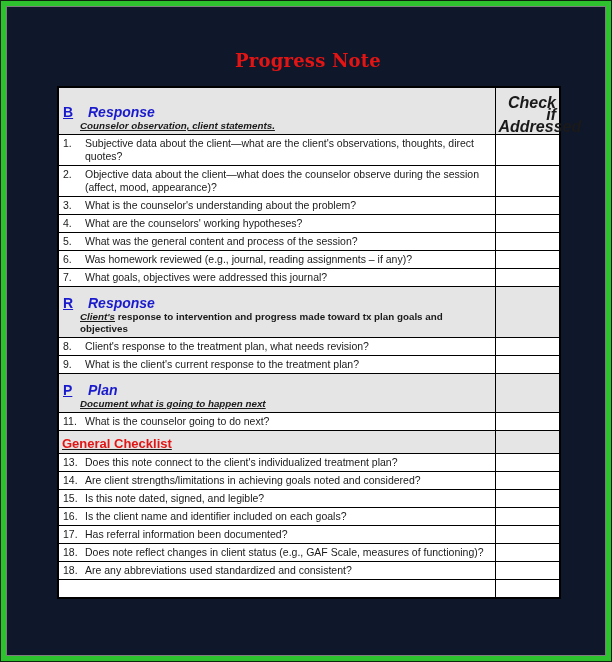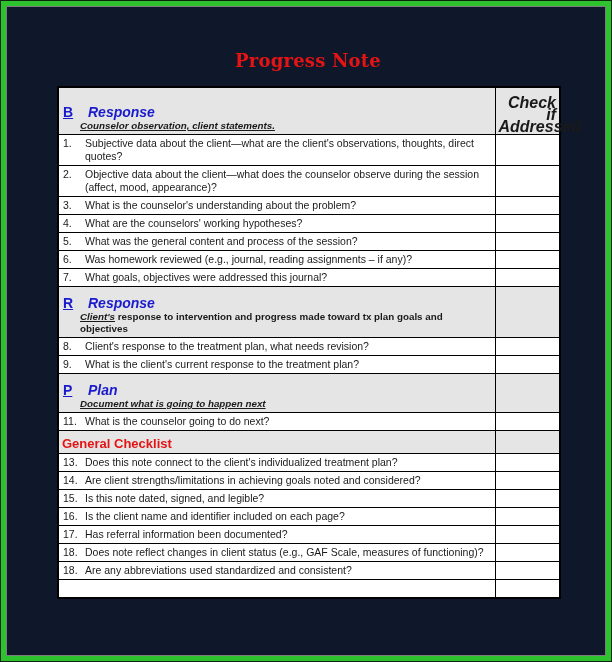--- a/index.html
+++ b/index.html
@@ -35,21 +35,21 @@
   }
   td{border:1px solid #000;padding:0;vertical-align:top;box-sizing:border-box;}
   col.main{width:437px;}
   col.check{width:65px;}
 
   tr.section td{background:var(--header-gray, #e5e5e5);}
   tr.checklist td{background:var(--header-gray, #e5e5e5);}
   tr.q td{background:#fff;}
 
   tr.section{height:33px;}
-  tr.checklist{height:18px;}
+  tr.checklist{height:18px;text-decoration:underline;}
   tr.q{height:18px;}
 
   .sec-cell{vertical-align:bottom;padding:8px 2px 1px 4px;}
   .sec-line{line-height:16px;white-space:nowrap;}
   .sec-letter{
     display:inline-block;width:25px;
     font-size:14px;font-weight:bold;
     color:var(--section-blue, #1a1acd);
     text-decoration:underline;
   }
@@ -241,21 +241,21 @@
               <span class="q-num">15.</span>
               <span class="q-text">Is this note dated, signed, and legible?</span>
             </div>
           </td>
           <td class="check-cell"></td>
         </tr>
         <tr class="q">
           <td class="q-cell">
             <div class="q-wrap">
               <span class="q-num">16.</span>
-              <span class="q-text">Is the client name and identifier included on each page?</span>
+              <span class="q-text">Is the client name and identifier included on each goals?</span>
             </div>
           </td>
           <td class="check-cell"></td>
         </tr>
         <tr class="q">
           <td class="q-cell">
             <div class="q-wrap">
               <span class="q-num">17.</span>
               <span class="q-text">Has referral information been documented?</span>
             </div>

